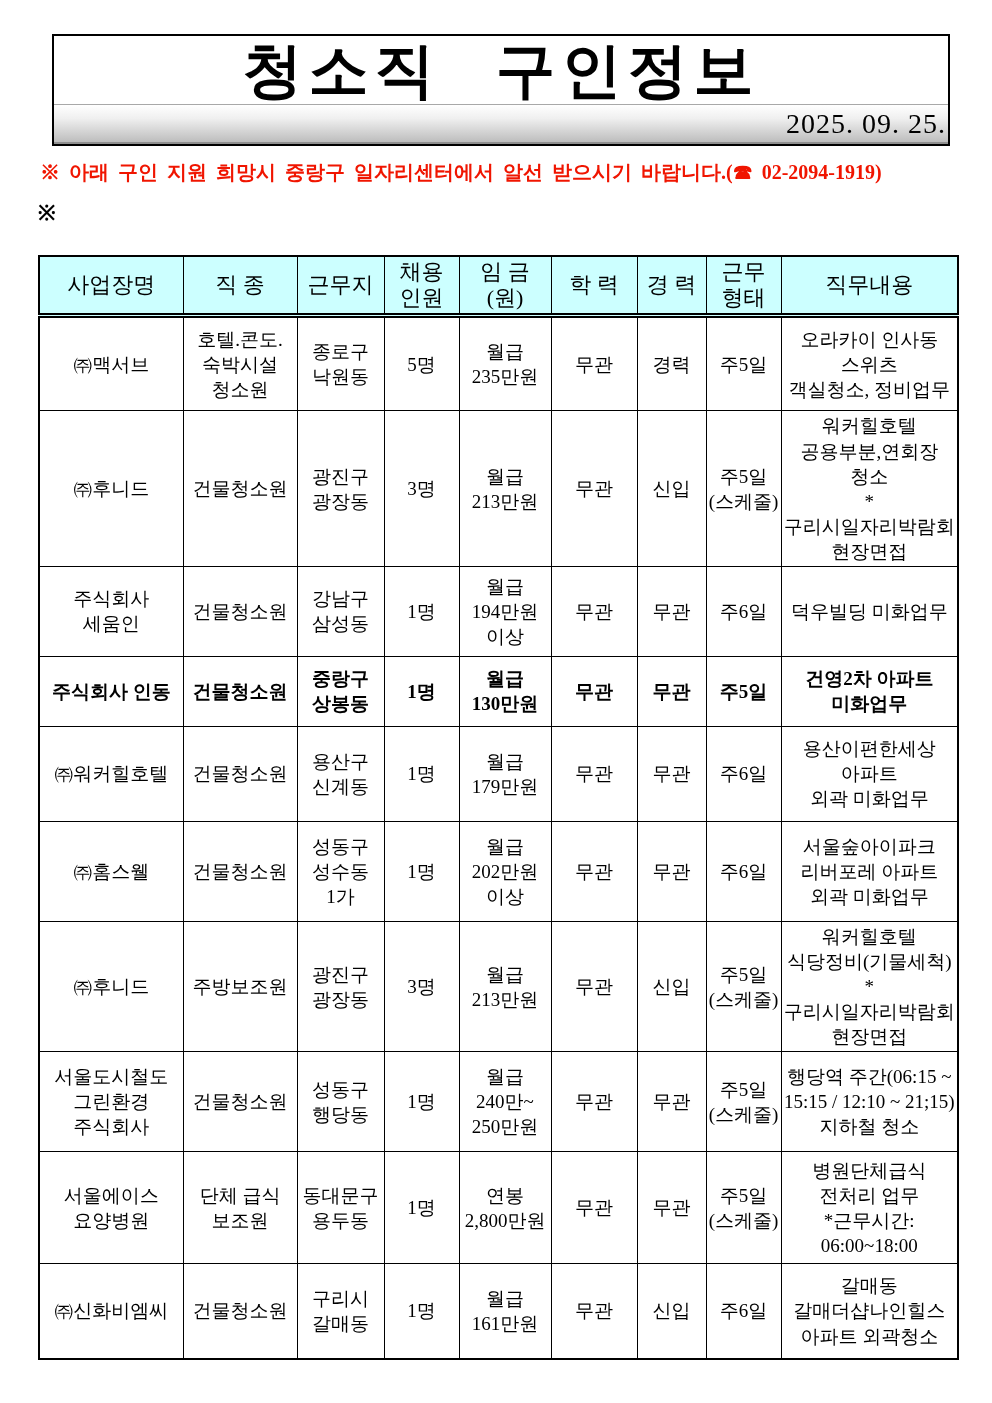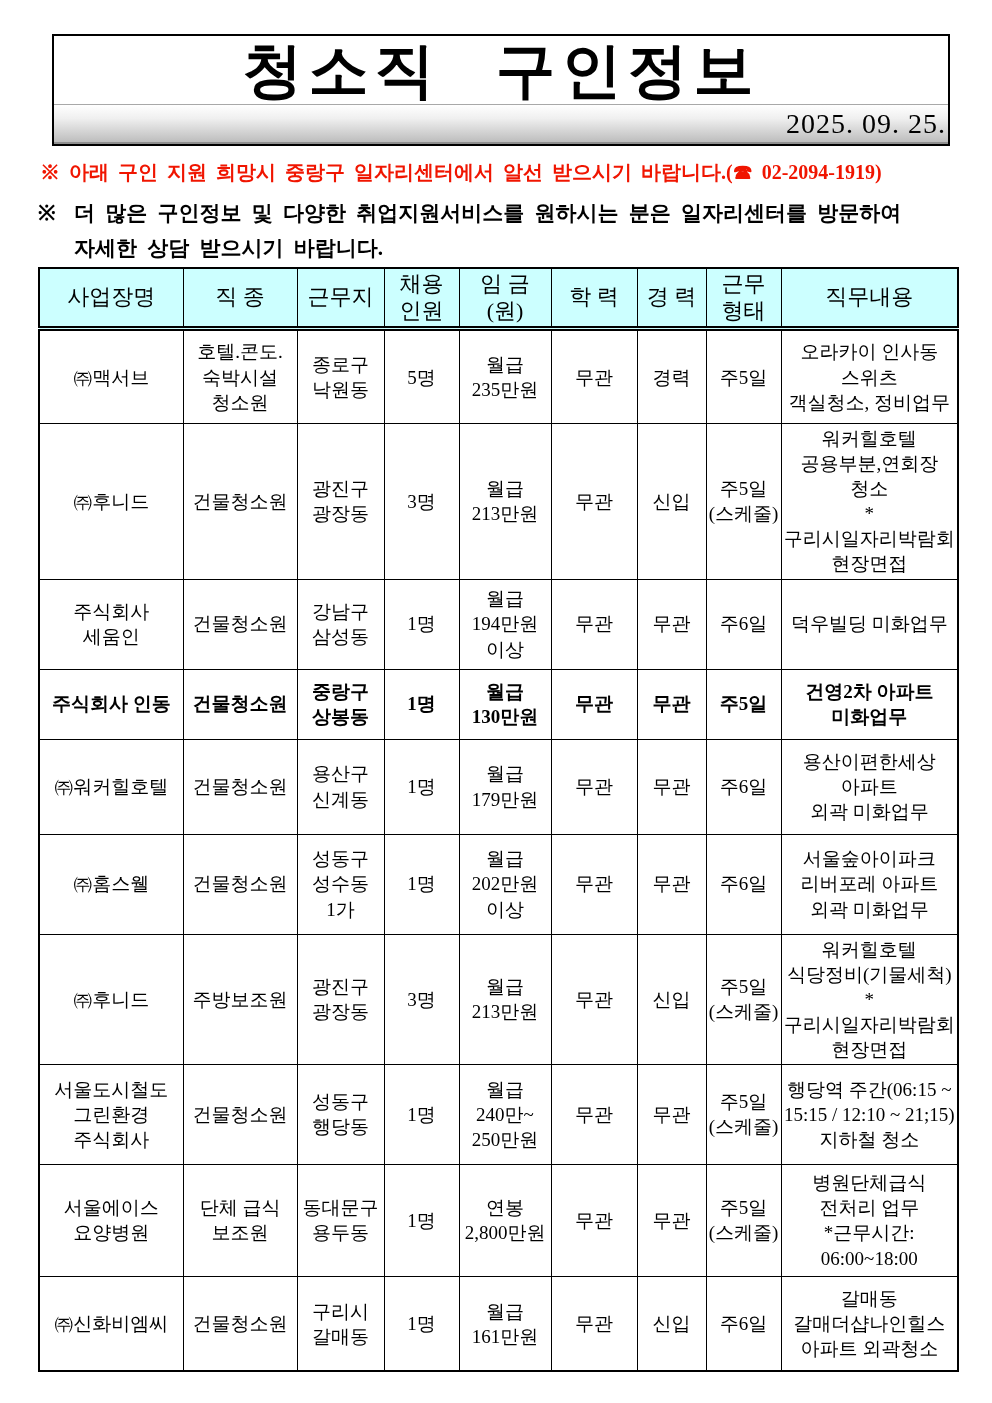--- a/index.html
+++ b/index.html
@@ -56,21 +56,21 @@
     display:flex;
     font-size:21px;font-weight:bold;
     line-height:1.65;
     word-spacing:5px;
   }
   .notice-info .marker{flex:0 0 36px;}
   .notice-info .text{white-space:pre-line;}
 
   
   table.jobs{
-    margin:2px 0 0 38px;
+    margin:24px 0 0 38px;
     width:919px;
     border-collapse:collapse;
     table-layout:fixed;
     border:2px solid #000;
   }
   table.jobs th,table.jobs td{
     border:1px solid #000;
     text-align:center;vertical-align:middle;
     white-space:pre-line;
     word-break:keep-all;
@@ -103,22 +103,20 @@
     <h1>청소직 구인정보</h1>
     <div class="date-bar">
       <span>2025. 09. 25.</span>
     </div>
   </div>
 
   <div class="notice-red">※ 아래 구인 지원 희망시 중랑구 일자리센터에서 알선 받으시기 바랍니다.(☎ 02-2094-1919)</div>
 
   <div class="notice-info">
     <span class="marker">※</span>
-    <span class="text">더 많은 구인정보 및 다양한 취업지원서비스를 원하시는 분은 일자리센터를 방문하여
-자세한 상담 받으시기 바랍니다.</span>
   </div>
 
   <table class="jobs">
     <colgroup id="jobs-colgroup">
         <col style="width: 144px;">
         <col style="width: 114px;">
         <col style="width: 87px;">
         <col style="width: 75px;">
         <col style="width: 92px;">
         <col style="width: 86px;">

